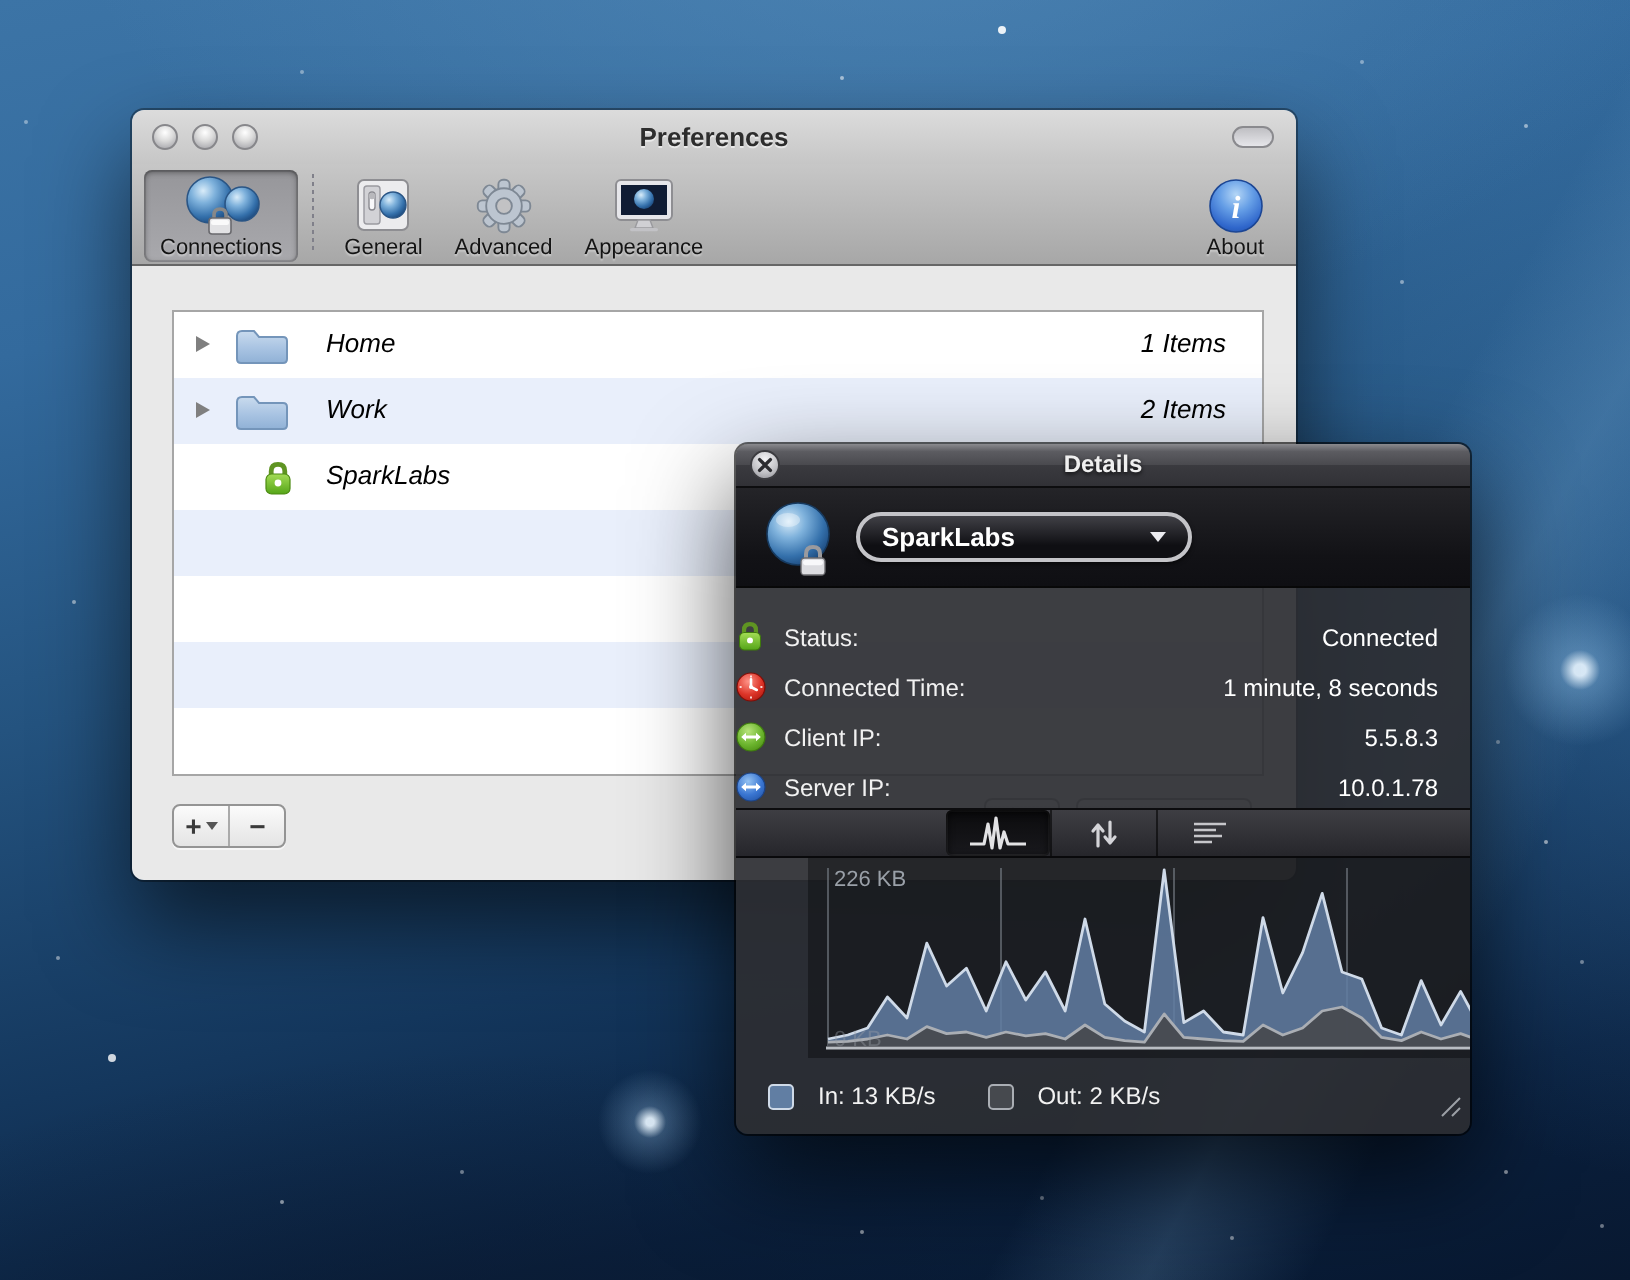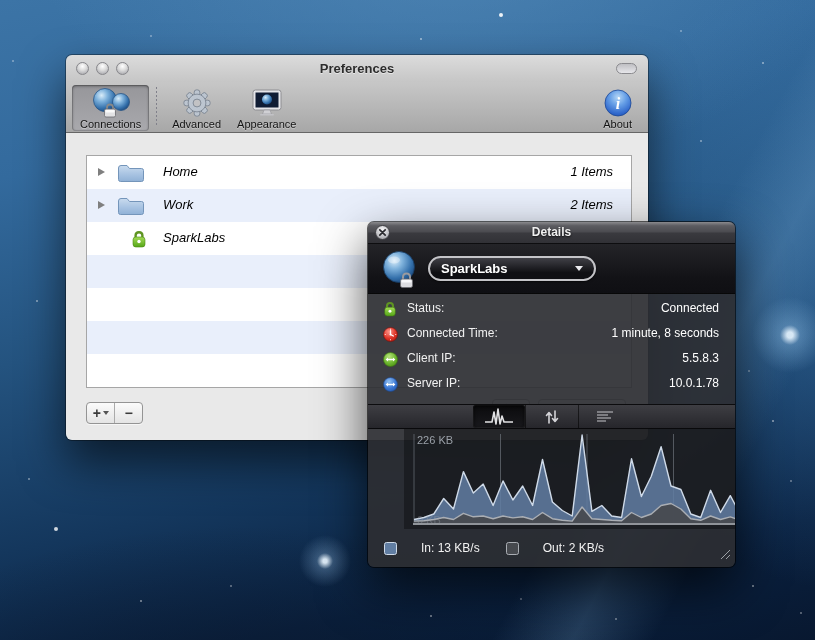--- a/index.html
+++ b/index.html
@@ -90,36 +90,36 @@
   .hud-head{height:50px;flex:none;position:relative;border-bottom:1px solid rgba(0,0,0,.78);box-sizing:border-box;
     background:linear-gradient(#242428,#121216 70%,#0f0f13);}
   .hglobe{position:absolute;left:13px;top:6px;}
   .dropdown{position:absolute;left:60px;top:12px;width:168px;height:25px;border-radius:13px;
     border:2px solid #c4c4c8;background:linear-gradient(#404046,#0f0f13 70%);box-sizing:border-box;
     display:flex;align-items:center;box-shadow:0 1px 2px rgba(0,0,0,.6);}
   .dd-label{padding-left:11px;font-size:13px;font-weight:bold;color:#fff;flex:1;}
   .dd-arrow{width:0;height:0;border-left:4.5px solid transparent;border-right:4.5px solid transparent;
     border-top:5px solid #ececf0;margin-right:11px;}
   .hud-status{height:110px;flex:none;padding-top:7px;box-sizing:border-box;}
-  .srow{height:25px;display:flex;align-items:flex-start;position:relative;padding-left:15px;}
+  .srow{height:25px;display:flex;align-items:flex-end;position:relative;}
   .sicon{width:16px;height:16px;display:flex;align-items:center;}
   .slabel{margin-left:8px;font-size:12px;color:#f1f1f1;}
   .svalue{position:absolute;right:16px;font-size:12px;color:#fff;}
   .hud-tabs{height:25px;flex:none;box-sizing:border-box;display:flex;justify-content:center;
     background:linear-gradient(#3e3e43,#26262b);border-top:1px solid #0c0c0e;border-bottom:1px solid #09090b;}
   .seg{width:52px;display:flex;align-items:center;justify-content:center;}
   .seg + .seg{border-left:1px solid rgba(0,0,0,.55);}
   .seg.selected{background:linear-gradient(#0b0b0d,#19191d);border-radius:3px;
     box-shadow:inset 0 1px 4px rgba(0,0,0,.9), inset 0 0 0 1px rgba(255,255,255,.07);}
   .hud-graph{height:100px;flex:none;position:relative;background:rgba(8,10,14,.45);margin-left:36px;}
   #traffic-svg{position:absolute;left:8px;top:3px;}
   .ymax{position:absolute;left:13px;top:5px;font-size:11px;color:#9aa0a8;}
   .ymin{position:absolute;left:13px;bottom:3px;font-size:11px;color:rgba(154,160,168,.38);}
   .hud-legend{flex:1;display:flex;align-items:center;padding-left:16px;gap:26px;position:relative;}
-  .leg{display:flex;align-items:center;gap:24px;font-size:12px;color:#f2f2f2;}
+  .leg{display:flex;align-items:center;gap:12px;font-size:12px;color:#f2f2f2;}
   .swatch{width:13px;height:13px;border-radius:2.5px;border:1px solid #888;box-sizing:border-box;}
   .grip{position:absolute;right:4px;bottom:3px;}
 </style>
 </head>
 <body>
 
 <div id="desktop">
   <div class="stars"></div>
 
   <div id="prefs">
@@ -145,20 +145,32 @@
             <circle cx="14" cy="12" r="11.5" fill="url(#gA)" stroke="#2a5585" stroke-width=".8"></circle>
             <circle cx="30" cy="14" r="8.5" fill="url(#gA)" stroke="#2a5585" stroke-width=".8"></circle>
             <path d="M16 22 v-2.5 q0 -3 3 -3 q3 0 3 3 V22" fill="none" stroke="#888" stroke-width="1.8"></path>
             <rect x="13.5" y="21" width="11" height="8" rx="1.5" fill="#e2e2e4" stroke="#6a6a6e" stroke-width=".8"></rect>
             <rect x="14.5" y="22" width="9" height="2.5" rx="1" fill="#fafafa"></rect>
           </svg>
         </div>
         <div class="tlabel">Connections</div>
       </div>
       <div class="tsep"></div>
+      <div class="titem">
+        <div class="ticon">
+          <svg width="27" height="27" viewBox="0 0 27 27">
+            <rect x="1" y="1" width="25" height="25" rx="3" fill="#ececee" stroke="#8e8e92"></rect>
+            <rect x="4" y="4" width="8" height="19" rx="1.5" fill="#d2d2d6" stroke="#9a9aa0" stroke-width=".7"></rect>
+            <rect x="6.5" y="7" width="3" height="9" rx="1.5" fill="#f8f8fa" stroke="#8a8a90" stroke-width=".7"></rect>
+            <circle cx="8" cy="9" r="1.6" fill="#b8b8bc"></circle>
+            <circle cx="18.5" cy="13.5" r="6.5" fill="url(#gA)" stroke="#2a5585" stroke-width=".7"></circle>
+          </svg>
+        </div>
+        <div class="tlabel">General</div>
+      </div>
       <div class="titem">
         <div class="ticon">
           <svg width="30" height="30" viewBox="0 0 32 32">
             <g fill="#bcc5d0" stroke="#7e8894" stroke-width="1">
               <rect x="13" y="2" width="6" height="28" rx="2.5"></rect>
               <rect x="13" y="2" width="6" height="28" rx="2.5" transform="rotate(45 16 16)"></rect>
               <rect x="13" y="2" width="6" height="28" rx="2.5" transform="rotate(90 16 16)"></rect>
               <rect x="13" y="2" width="6" height="28" rx="2.5" transform="rotate(135 16 16)"></rect>
               <circle cx="16" cy="16" r="9.5"></circle>
             </g>

